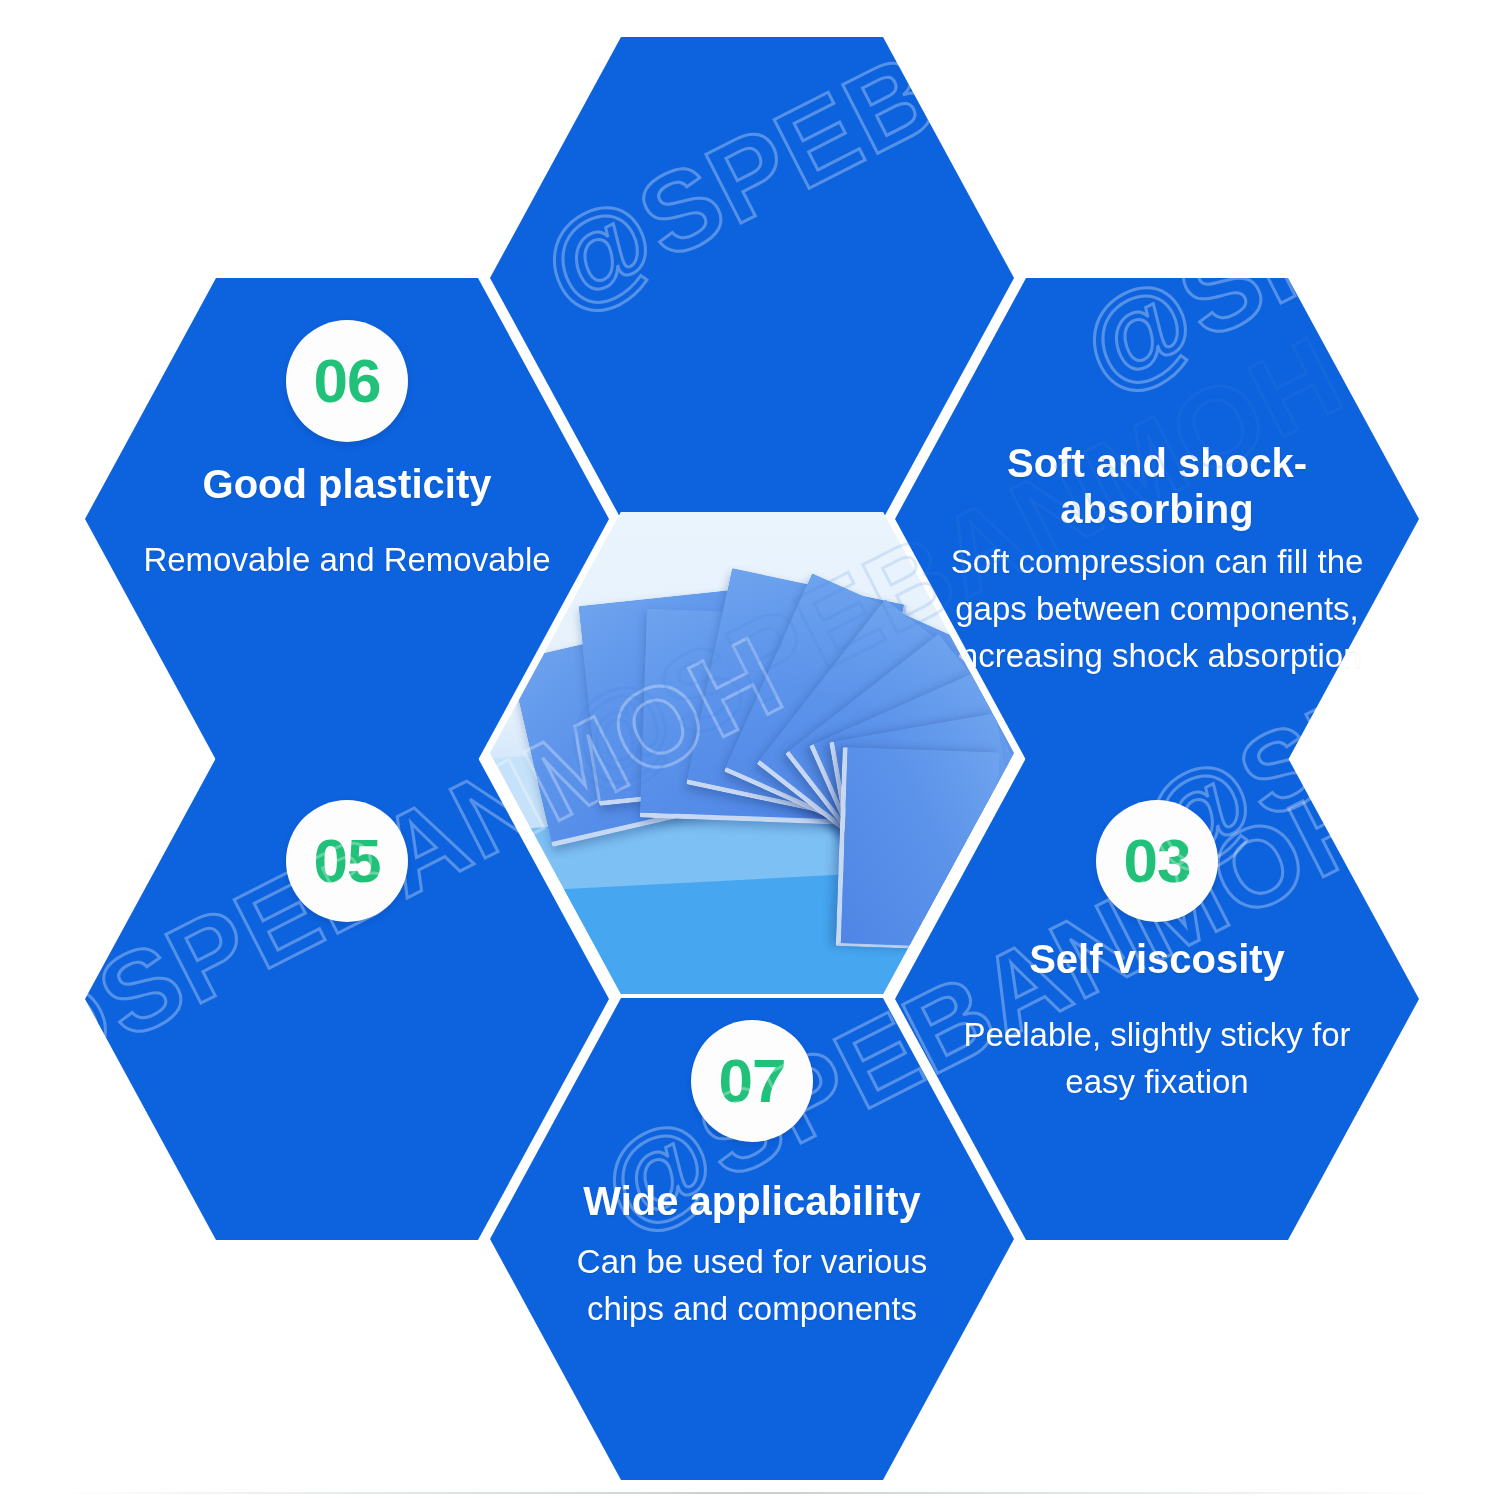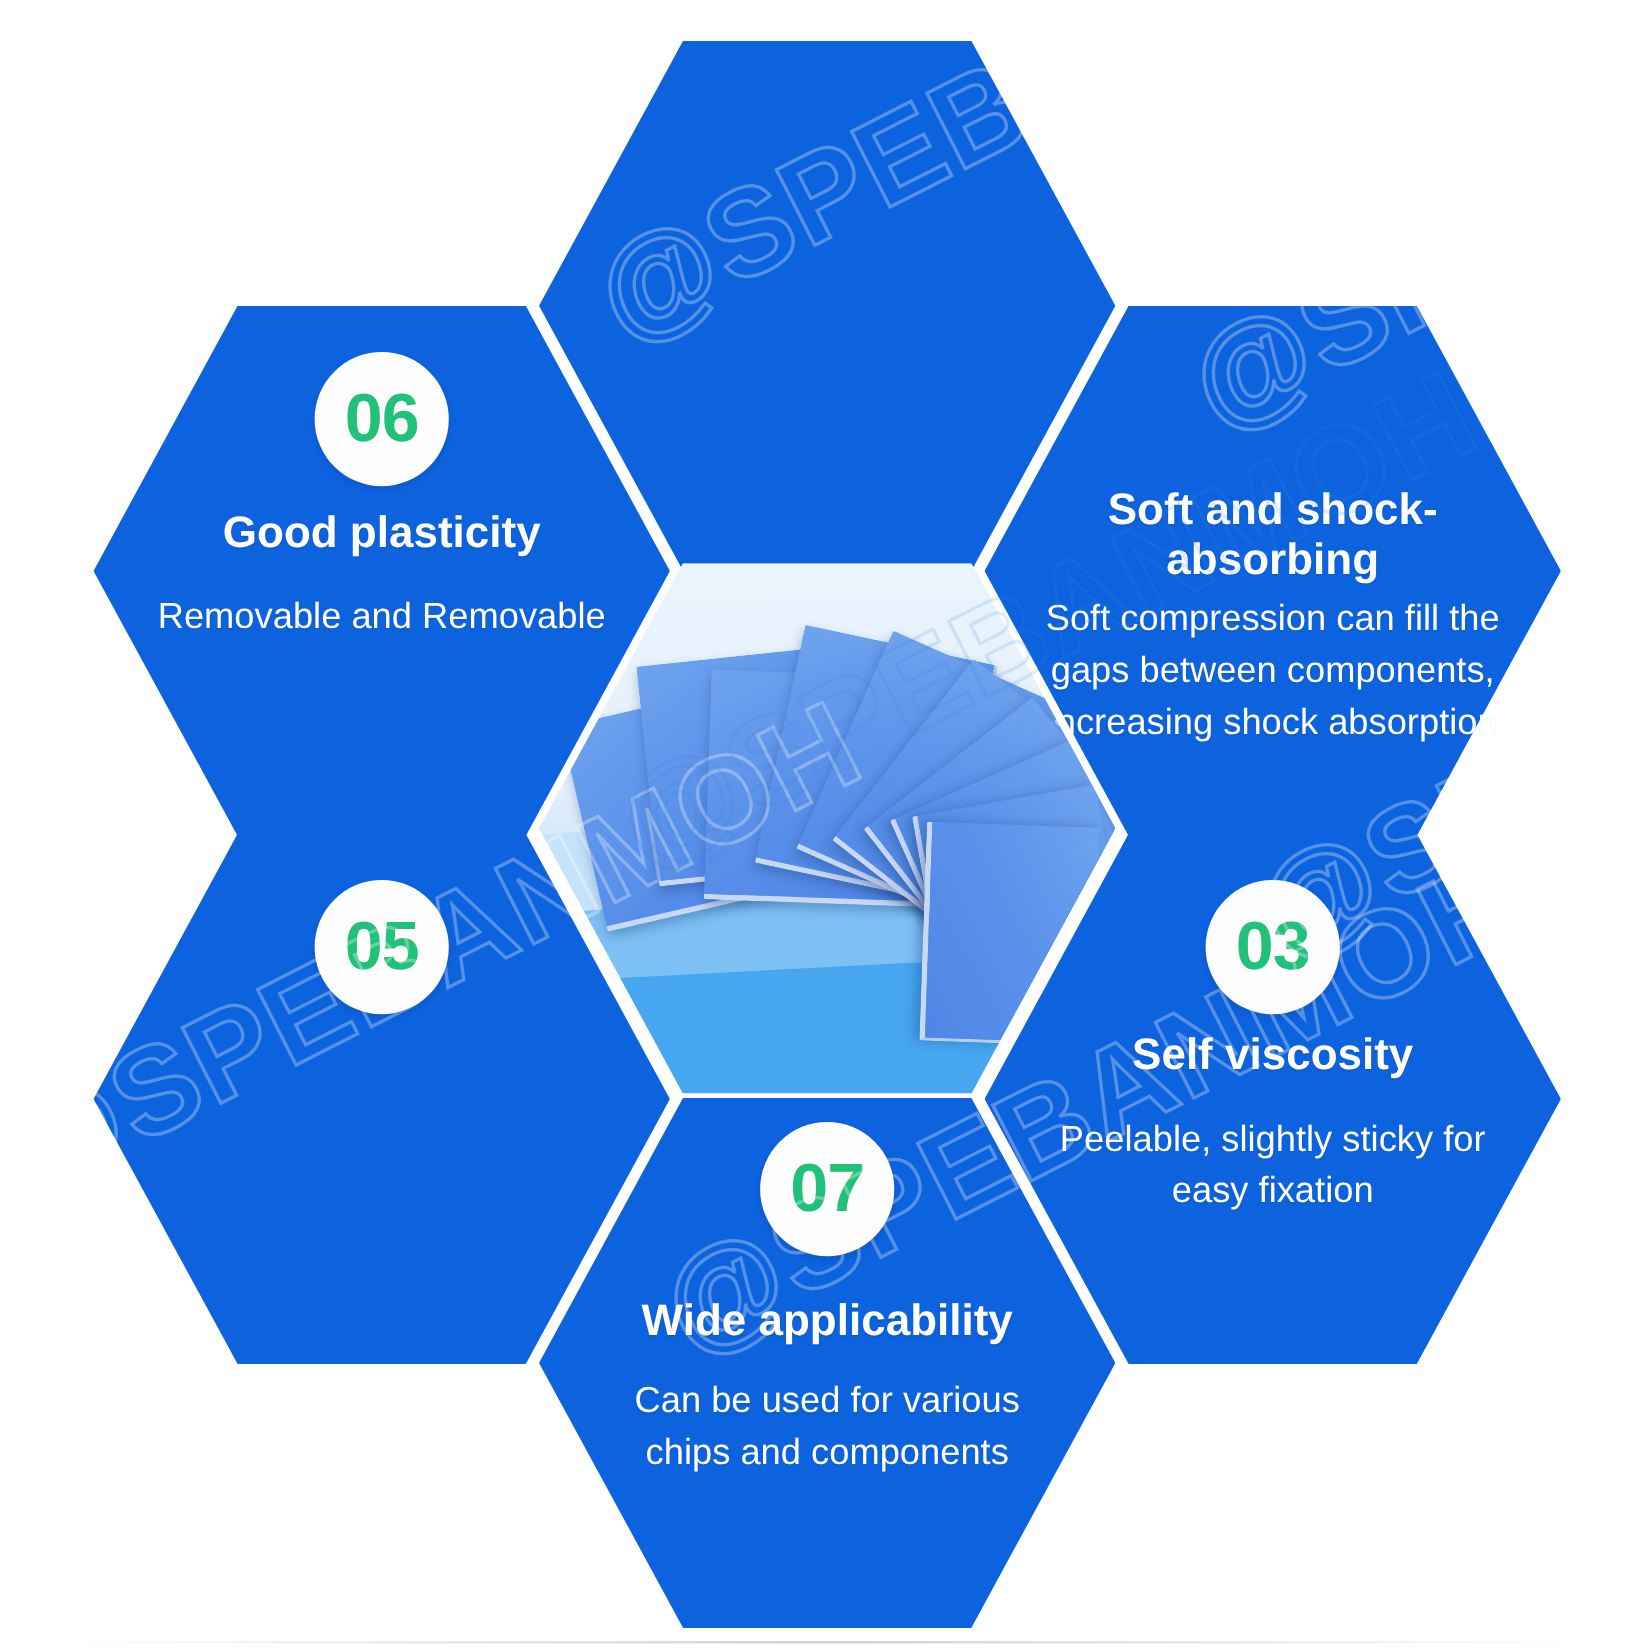--- a/index.html
+++ b/index.html
@@ -164,21 +164,21 @@
     <div class="h-title">Self viscosity</div>
     <div class="h-desc" style="margin-top:30px;padding:0 38px;">Peelable, slightly sticky for easy fixation</div>
   </div>
 
   <div class="hex" style="left:490px;top:998px;width:524px;height:482px;"></div>
   <div class="badge" style="left:691px;top:1020px;">
     <span>07</span>
   </div>
   <div class="hex-inner" style="left:490px;top:1178px;width:524px;">
     <div class="h-title">Wide applicability</div>
-    <div class="h-desc" style="margin-top:26px;padding:0 48px;">Can be used for various chips and components</div>
+    <div class="h-desc" style="margin-top:15px;padding:0 48px;">Can be used for various chips and components</div>
   </div>
 
   <div class="center-hex">
     <div class="photo">
       <div class="wave1"></div>
       <div class="wave2"></div>
       <div class="wave3"></div>
 
       <div class="pad" style="left:58px;top:120px;width:212px;height:186px;transform:rotate(-13deg);"></div>
       <div class="pad" style="left:108px;top:82px;width:208px;height:196px;transform:rotate(-6deg);"></div>

